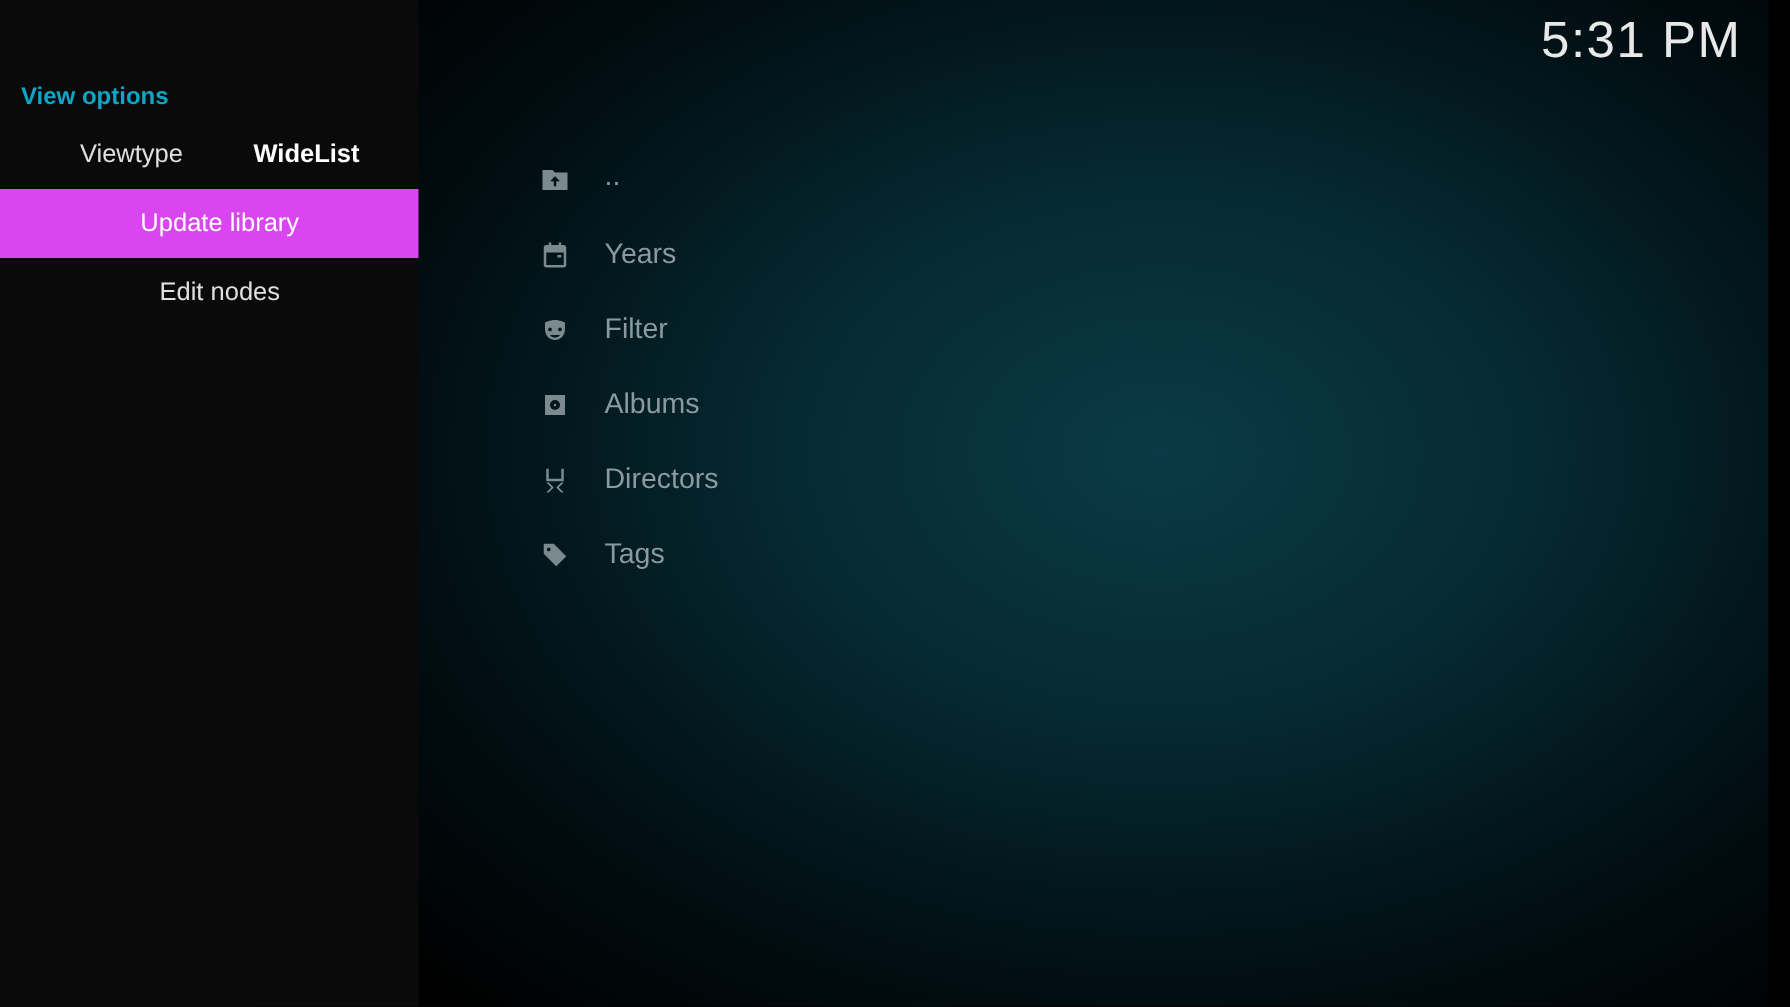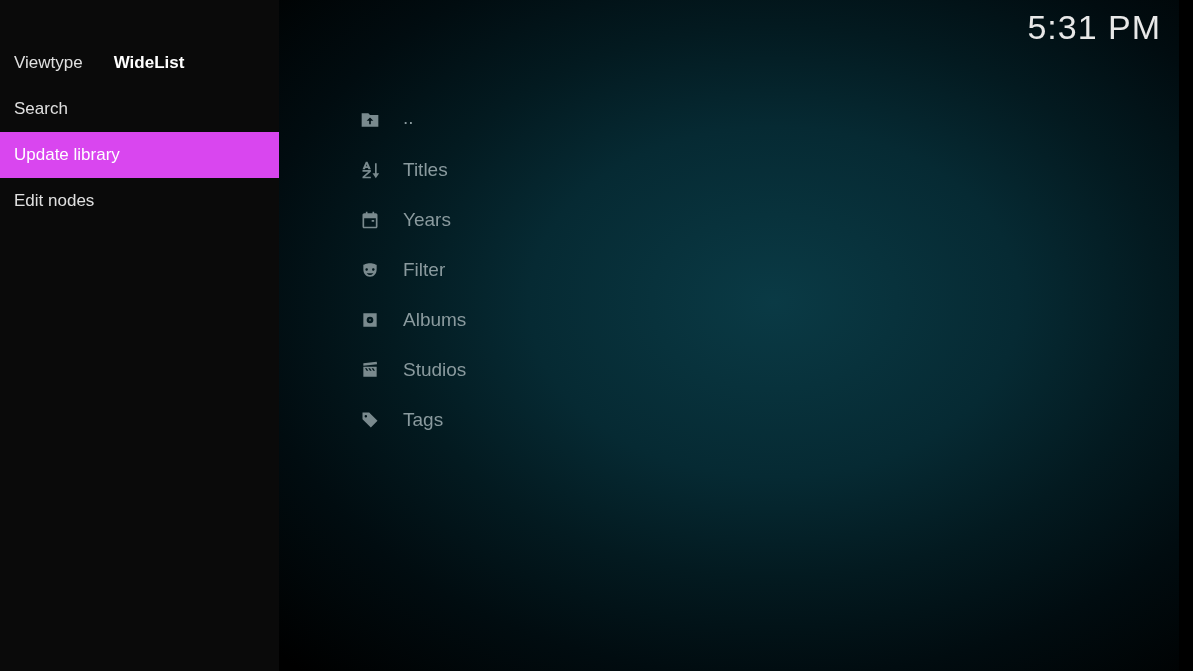--- a/index.html
+++ b/index.html
@@ -23,26 +23,27 @@
     }
     .section-header {
       color: #0ea5c6;
       font-size: 16px;
       font-weight: bold;
       padding: 6px 14px;
       margin-top: 10px;
     }
     .sidebar-item {
       display: flex;
-      justify-content: flex-start;
+      justify-content: center;
       align-items: center;
       padding: 13px 14px;
       font-size: 17px;
       color: #e0e0e0;
       cursor: pointer;
+      gap: 16px;
     }
     .sidebar-item .value {
       font-weight: bold;
       color: #fff;
       margin-left: 31px;
     }
     .sidebar-item.selected {
       background: #d946ef;
       color: #fff;
     }
@@ -89,29 +90,27 @@
     .list-label {
       color: #8a9a9e;
       font-size: 19px;
     }
     .list-item.up .list-label { position: relative; top:-2px; }
   </style>
 </head>
 <body>
 
 <div class="sidebar">
+  <div class="section-header">View options</div>
 
   <div class="sidebar-item">
     <span>Viewtype</span>
     <span class="value">WideList</span>
   </div>
 
-  <div class="sidebar-item">
-    <span>Search</span>
-  </div>
 
 
 
   <div class="sidebar-item selected">
     <span>Update library</span>
   </div>
 
   <div class="sidebar-item">
     <span>Edit nodes</span>
   </div>
@@ -125,28 +124,20 @@
     <div class="list-item up">
       <span class="list-icon">
         <svg viewBox="0 0 24 24">
             <path d="M10 4H2v16h20V6H12l-2-2zm2 5l4 4h-3v4h-2v-4H8l4-4z"></path>
           </svg>
       </span>
       <span class="list-label">..</span>
     </div>
 
 
-    <div class="list-item">
-      <span class="list-icon">
-        <svg viewBox="0 0 24 24">
-            <path d="M3 11h3l.5-1.5h3L10 11h3L9 2H7L3 11zm4.2-3.5L8 5l.8 2.5H7.2zM3 22h10v-2H6l7-6v-2H3v2h7l-7 6v2zm15-18v12h-3l4 6 4-6h-3V4h-2z"></path>
-          </svg>
-      </span>
-      <span class="list-label">Titles</span>
-    </div>
 
     <div class="list-item">
       <span class="list-icon">
         <svg viewBox="0 0 24 24">
             <path d="M7 2v2H5c-1 0-2 1-2 2v14c0 1 1 2 2 2h14c1 0 2-1 2-2V6c0-1-1-2-2-2h-2V2h-2v2H9V2H7zm-2 8h14v10H5V10zm9 2v2h3v-2h-3z"></path>
           </svg>
       </span>
       <span class="list-label">Years</span>
     </div>
 
@@ -161,29 +152,29 @@
 
     <div class="list-item">
       <span class="list-icon">
         <svg viewBox="0 0 24 24">
             <path d="M4 4h16v16H4V4zm8 4a4 4 0 100 8 4 4 0 000-8zm0 3a1 1 0 110 2 1 1 0 010-2z"></path>
           </svg>
       </span>
       <span class="list-label">Albums</span>
     </div>
 
-
     <div class="list-item">
       <span class="list-icon">
         <svg viewBox="0 0 24 24">
-            <path d="M4 4l16-2 .5 3L4 7V4zm0 4h16v12H4V8zm2 2l2 3h2l-2-3H6zm4 0l2 3h2l-2-3h-2zm4 0l2 3h2l-2-3h-2z"></path>
+            <path d="M5 3h2v8H5V3zm12 0h2v8h-2V3zM5 11h14v2H5v-2zm2 3l4 4-4 4H5l4-4-4-4h2zm10 0h2l-4 4 4 4h-2l-4-4 4-4z"></path>
           </svg>
       </span>
-      <span class="list-label">Studios</span>
+      <span class="list-label">Directors</span>
     </div>
+
 
     <div class="list-item">
       <span class="list-icon">
         <svg viewBox="0 0 24 24">
             <path d="M3 3h8l10 10-8 8L3 11V3zm4 3a1.5 1.5 0 100 3 1.5 1.5 0 000-3z"></path>
           </svg>
       </span>
       <span class="list-label">Tags</span>
     </div>
 

